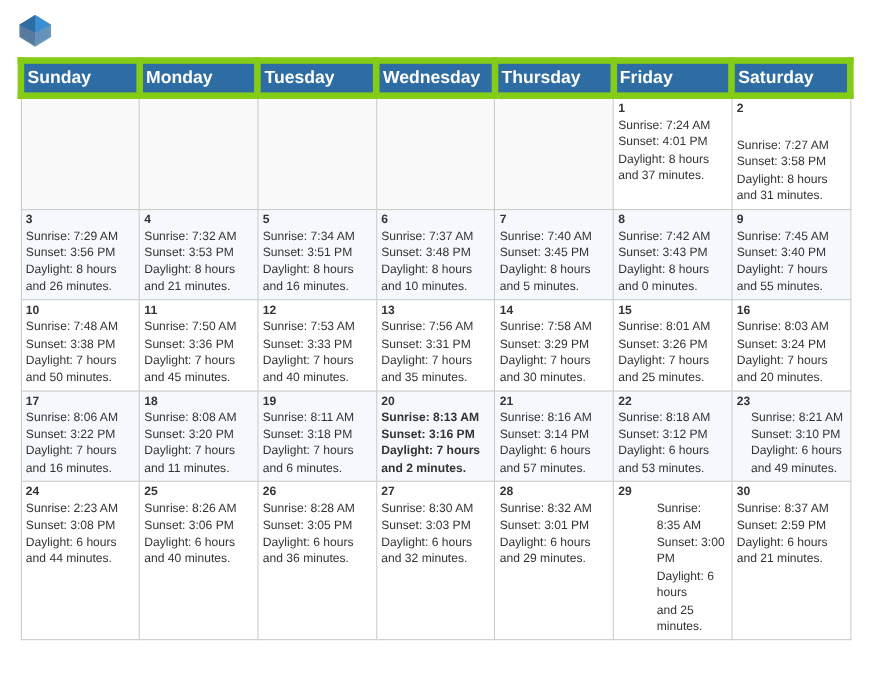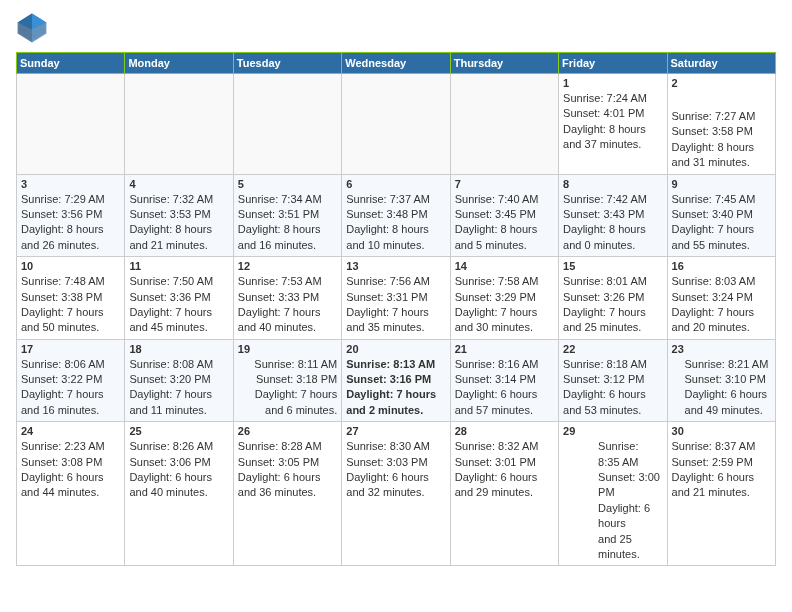--- a/index.html
+++ b/index.html
@@ -59,25 +59,25 @@
       color: #555;
     }
     .calendar {
       width: 100%;
       border-collapse: collapse;
       table-layout: fixed;
     }
     .calendar th {
       background: #2e6da4;
       color: #fff;
-      font-size: 11px;
+      font-size: 16px;
       font-weight: bold;
       padding: 4px 3px;
       text-align: left;
-      border: 1px solid #84cc16;
+      border: 6px solid #84cc16;
     }
     .calendar td {
       border: 1px solid #ccc;
       vertical-align: top;
       padding: 3px 4px;
       font-size: 9.5px;
       color: #333;
       height: 82px;
       background: #fff;
     }
@@ -269,21 +269,21 @@
           </td>
           <td>
             <span class="day-num">18</span>
             <div class="day-info" style="white-space: pre-line;">Sunrise: 8:08 AM
 Sunset: 3:20 PM
 Daylight: 7 hours
 and 11 minutes.</div>
           </td>
           <td>
             <span class="day-num">19</span>
-            <div class="day-info" style="white-space: pre-line; text-align: right;">Sunrise: 8:11 AM
+            <div class="day-info" style="white-space: pre-line;">Sunrise: 8:11 AM
 Sunset: 3:18 PM
 Daylight: 7 hours
 and 6 minutes.</div>
           </td>
           <td>
             <span class="day-num">20</span>
             <div class="day-info" style="white-space: pre-line; font-weight: bold;">Sunrise: 8:13 AM
 Sunset: 3:16 PM
 Daylight: 7 hours
 and 2 minutes.</div>

